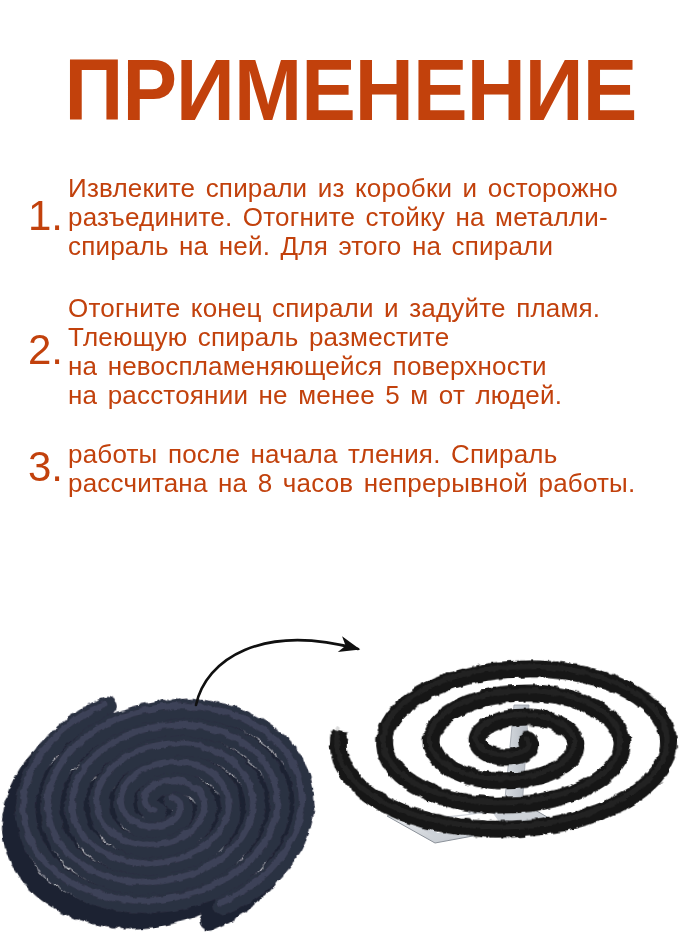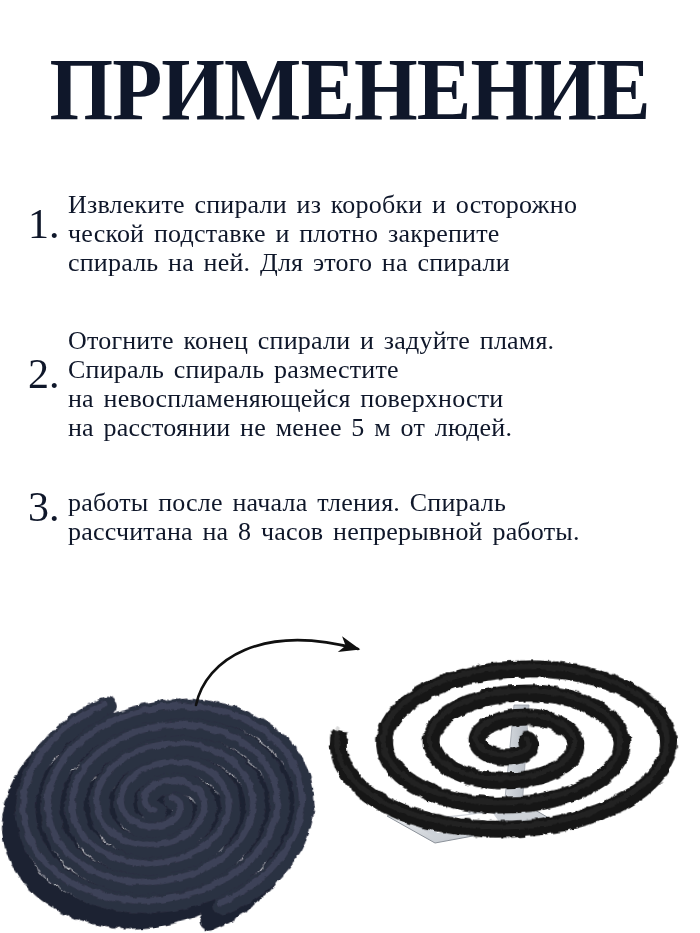--- a/index.html
+++ b/index.html
@@ -6,47 +6,47 @@
   .page{position:relative;width:700px;height:933px;background:#ffffff;overflow:hidden;
         font-family:"Liberation Sans","DejaVu Sans",sans-serif;color:#151515;}
   .title{position:absolute;top:46px;left:0;width:700px;text-align:center;
          font-size:88px;font-weight:700;line-height:1;letter-spacing:-1px;white-space:nowrap;}
   .title-inner{display:inline-block;transform:scaleX(0.93);transform-origin:50% 50%;}
   .steps{position:absolute;top:174px;left:28px;width:652px;}
   .step{display:flex;align-items:center;}
   .step:nth-child(2){margin-top:33px;}
   .step:nth-child(3){margin-top:30px;}
   .step-num{flex:0 0 40px;width:40px;font-size:42px;line-height:1;padding-bottom:4px;}
-  .step-text{font-size:26px;line-height:29px;letter-spacing:0.2px;word-spacing:3px;margin-top:16px;}
+  .step-text{font-size:26px;line-height:29px;letter-spacing:0.2px;word-spacing:3px;}
   .figure{position:absolute;top:593px;left:0;width:700px;height:340px;}
   svg{display:block;}
 </style>
 </head>
 <body>
 
-<div class="page" style="color: #0f172a; background: rgb(255, 255, 255); font-family: Liberation Serif, serif;">
+<div class="page" style="color: #c2410c; background: rgb(255, 255, 255);">
 
   <div class="title">
     <span class="title-inner">ПРИМЕНЕНИЕ</span>
   </div>
 
   <div class="steps">
       <div class="step">
         <div class="step-num">1.</div>
         <div class="step-text">
           <div>Извлеките спирали из коробки и осторожно</div>
-          <div>ческой подставке и плотно закрепите</div>
+          <div>разъедините. Отогните стойку на металли-</div>
           <div>спираль на ней. Для этого на спирали</div>
         </div>
       </div>
       <div class="step">
         <div class="step-num">2.</div>
         <div class="step-text">
           <div>Отогните конец спирали и задуйте пламя.</div>
-          <div>Спираль спираль разместите</div>
+          <div>Тлеющую спираль разместите</div>
           <div>на невоспламеняющейся поверхности</div>
           <div>на расстоянии не менее 5 м от людей.</div>
         </div>
       </div>
       <div class="step">
         <div class="step-num">3.</div>
         <div class="step-text">
           <div>работы после начала тления. Спираль</div>
           <div>рассчитана на 8 часов непрерывной работы.</div>
         </div>

